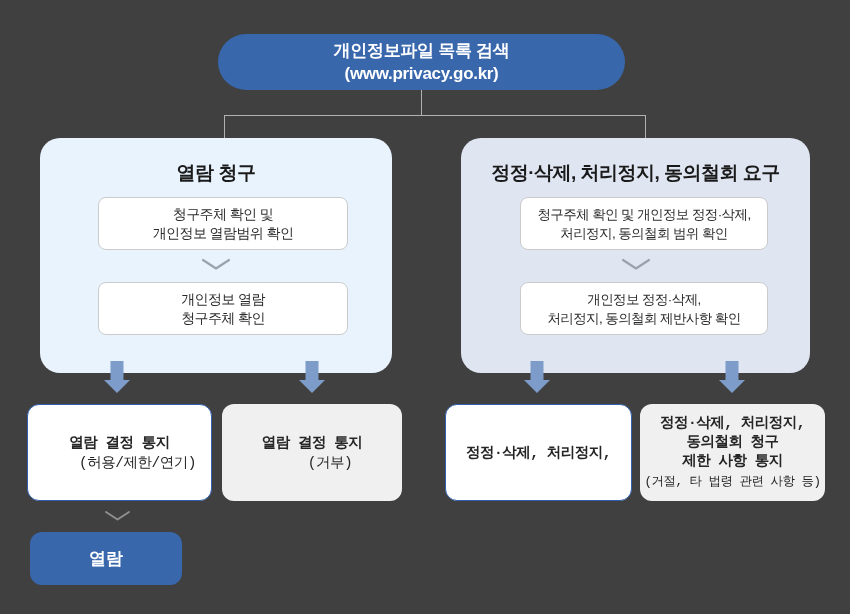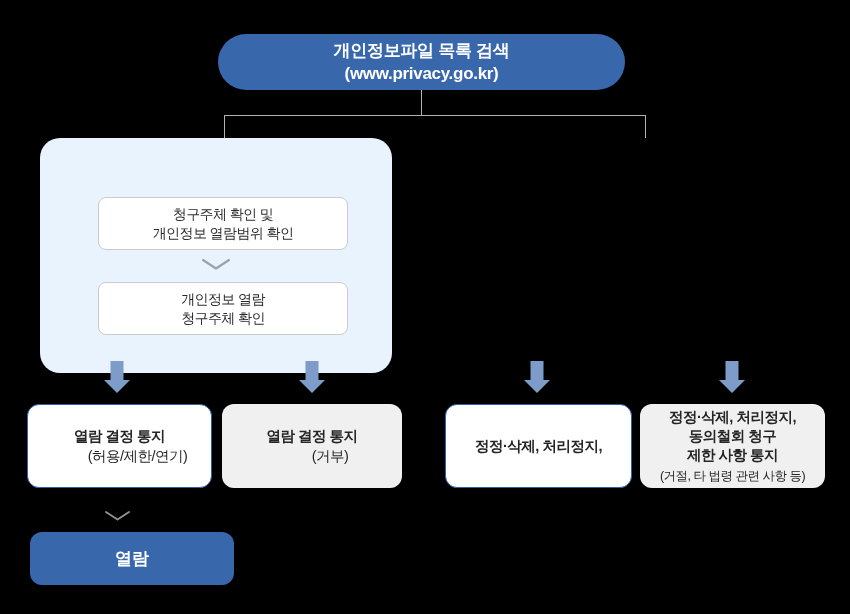--- a/index.html
+++ b/index.html
@@ -1,17 +1,17 @@
 <!DOCTYPE html>
 <html><head>
 <meta charset="utf-8">
 <style>
   html,body{margin:0;padding:0;background:#ffffff;}
   #canvas{
-    position:relative;width:850px;height:614px;background:#000000;overflow:hidden;
+    position:relative;width:850px;height:614px;background:#404040;overflow:hidden;
     font-family:"Liberation Sans","DejaVu Sans",sans-serif;color:#222;
   }
   
   .pill{
     position:absolute;left:218px;top:34px;width:407px;height:56px;border-radius:28px;
     background:#3867ac;display:flex;flex-direction:column;align-items:center;justify-content:center;
     color:#ffffff;font-weight:bold;font-size:17px;line-height:23px;text-align:center;letter-spacing:-0.3px;
   }
   
   .conn{position:absolute;background:#b1b1b1;}
@@ -33,68 +33,83 @@
   .panel.right .step-box{width:248px;font-size:13.5px;}
   .step1{top:59px;}
   .step2{top:144px;}
   .panel.left .step-box{left:50px;}
   .panel.right .step-box{left:51px;}
   .chev{position:absolute;}
   
   .flow-arrow{position:absolute;top:361px;width:28px;height:32px;}
   
   .result-box{
-    position:absolute;top:404px;height:84px;border-radius:12px;box-sizing:border-box;
+    position:absolute;top:404px;height:97px;border-radius:12px;box-sizing:border-box;
     display:flex;flex-direction:column;align-items:center;justify-content:center;
-    font-size:14.5px;line-height:20px;text-align:center;color:#252525;letter-spacing:-0.5px;
+    font-size:14.5px;line-height:20px;text-align:center;color:#252525;letter-spacing:-0.5px;font-family:Liberation Mono, monospace;
   }
   .result-accept{background:#ffffff;border:1.5px solid #3060ad;}
   .result-reject{background:#f0f0f1;}
   .rb-bold{font-weight:bold;}
   .rb-sub{font-weight:normal;margin-left:36px;}
   .rb-small{font-weight:normal;font-size:12.5px;line-height:17px;margin-top:3px;}
   #result-a{left:27px;width:185px;}
   #result-b{left:222px;width:180px;}
   #result-c{left:445px;width:187px;}
   #result-d{left:640px;width:185px;line-height:19px;}
   
   .final-box{
-    position:absolute;left:30px;top:532px;width:204px;height:53px;background:#3867ac;border-radius:12px;
+    position:absolute;left:30px;top:532px;width:152px;height:53px;background:#3867ac;border-radius:12px;
     display:flex;align-items:center;justify-content:center;color:#ffffff;font-weight:bold;font-size:17px;
   }
 </style>
 </head>
 <body>
 
 <div id="canvas">
 
   <div class="pill">
     <span>개인정보파일 목록 검색</span>
     <span>(www.privacy.go.kr)</span>
   </div>
 
   <div class="conn v" style="left:421px;top:90px;height:25px;"></div>
   <div class="conn h" style="left:224px;top:115px;width:421px;"></div>
   <div class="conn v" style="left:224px;top:115px;height:23px;"></div>
   <div class="conn v" style="left:645px;top:115px;height:23px;"></div>
 
   <div class="panel left">
+    <div class="panel-title">열람 청구</div>
     <div class="step-box step1">
       <span>청구주체 확인 및</span>
       <span>개인정보 열람범위 확인</span>
     </div>
     <svg class="chev" style="left:161px;top:120px;" width="30" height="13" viewBox="0 0 30 13">
       <polyline points="2,2 15,10.5 28,2" fill="none" stroke="#9aa3ad" stroke-width="2.2" stroke-linecap="round" stroke-linejoin="round"></polyline>
     </svg>
     <div class="step-box step2">
       <span>개인정보 열람</span>
       <span>청구주체 확인</span>
     </div>
   </div>
 
+  <div class="panel right">
+    <div class="panel-title">정정·삭제, 처리정지, 동의철회 요구</div>
+    <div class="step-box step1">
+      <span>청구주체 확인 및 개인정보 정정·삭제,</span>
+      <span>처리정지, 동의철회 범위 확인</span>
+    </div>
+    <svg class="chev" style="left:160px;top:120px;" width="30" height="13" viewBox="0 0 30 13">
+      <polyline points="2,2 15,10.5 28,2" fill="none" stroke="#9aa3ad" stroke-width="2.2" stroke-linecap="round" stroke-linejoin="round"></polyline>
+    </svg>
+    <div class="step-box step2">
+      <span>개인정보 정정·삭제,</span>
+      <span>처리정지, 동의철회 제반사항 확인</span>
+    </div>
+  </div>
 
   <svg class="flow-arrow" style="left:103px;" viewBox="0 0 28 32">
     <rect x="7.5" y="0" width="13" height="19.5" fill="#7d9cc9"></rect>
       <polygon points="1,19 27,19 14,32" fill="#7d9cc9"></polygon>
   </svg>
   <svg class="flow-arrow" style="left:298px;" viewBox="0 0 28 32">
     <rect x="7.5" y="0" width="13" height="19.5" fill="#7d9cc9"></rect>
       <polygon points="1,19 27,19 14,32" fill="#7d9cc9"></polygon>
   </svg>
   <svg class="flow-arrow" style="left:523px;" viewBox="0 0 28 32">

